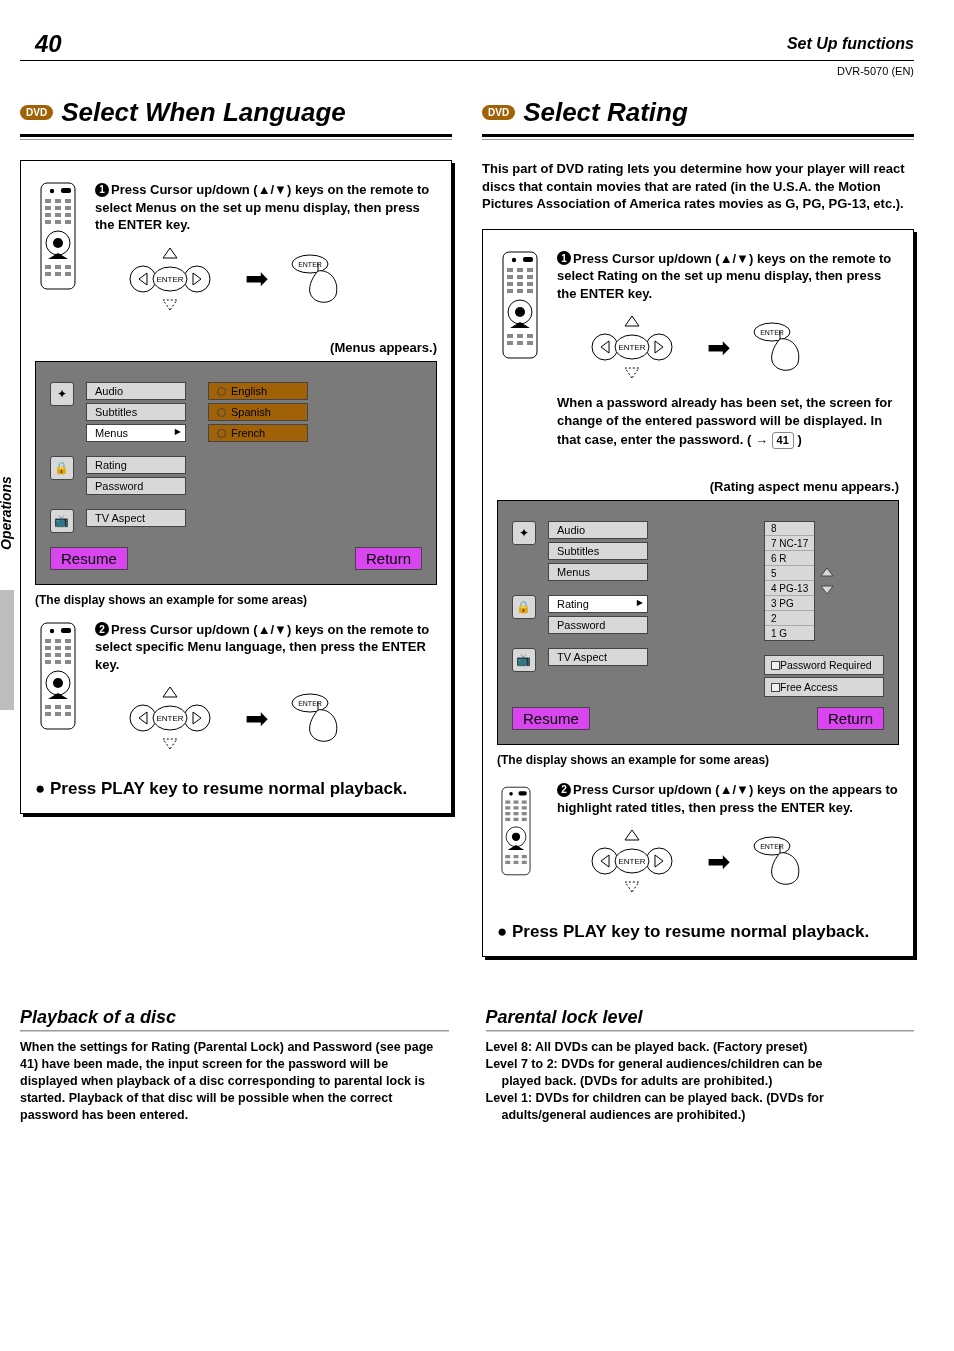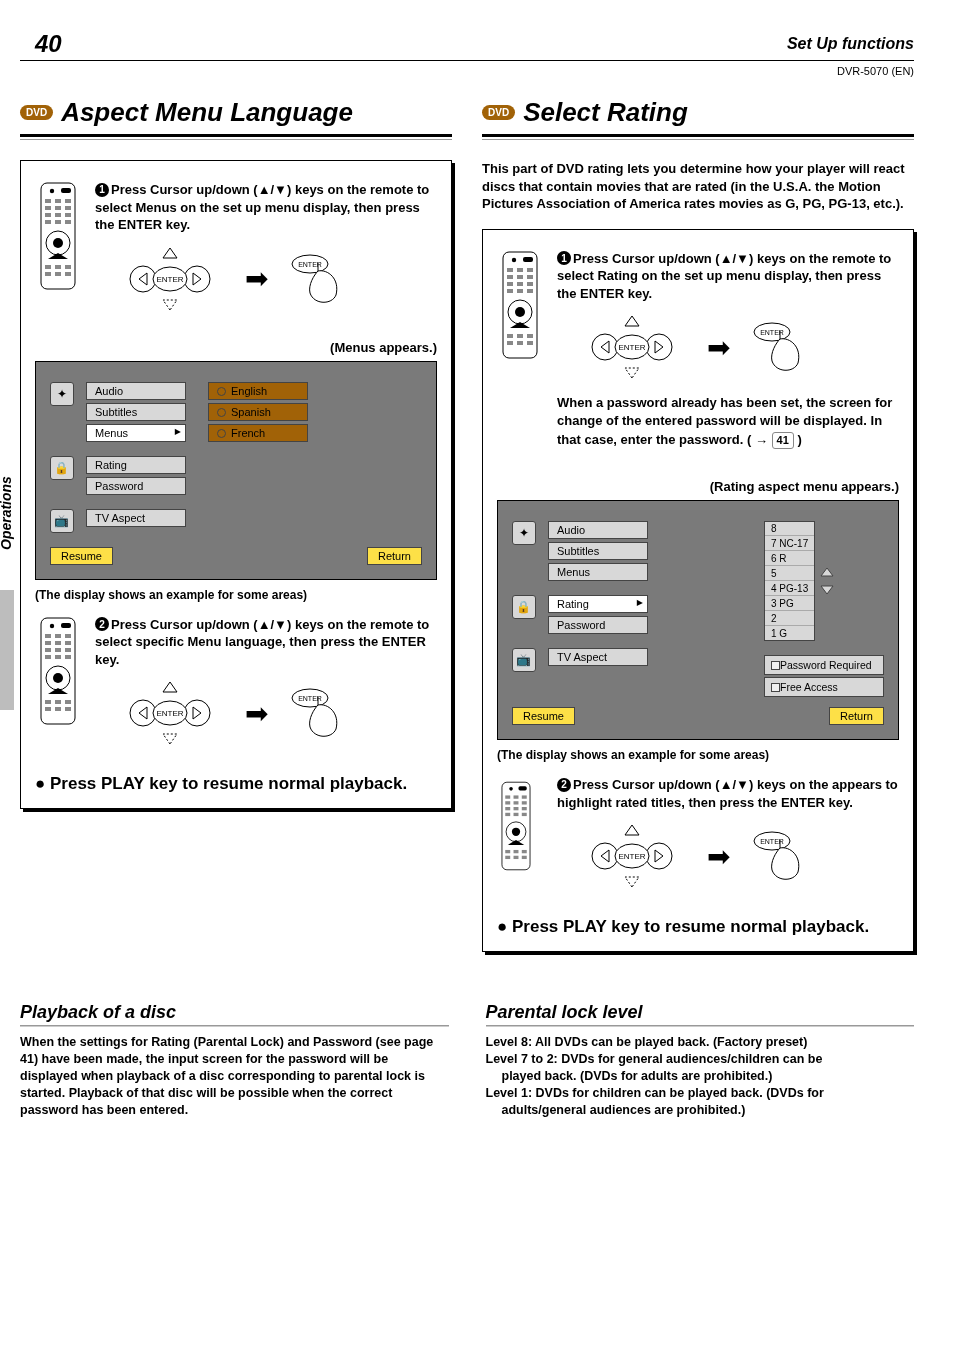--- a/index.html
+++ b/index.html
@@ -33,21 +33,21 @@
   .osd-icon { width: 24px; height: 24px; background: #d8d8d8; border: 1px solid #444; border-radius: 3px; display: flex; align-items: center; justify-content: center; font-size: 12px; flex-shrink: 0; }
   .osd-stack { display: flex; flex-direction: column; gap: 3px; }
   .osd-item { background: #d8d8d8; border: 1px solid #444; padding: 2px 8px; font-size: 11px; min-width: 100px; }
   .osd-item.selected { background: #fff; }
   .osd-item.tri { position: relative; }
   .osd-item.tri::after { content: "▶"; position: absolute; right: 4px; font-size: 8px; }
   .osd-options { display: flex; flex-direction: column; gap: 3px; margin-left: 10px; }
   .osd-opt { background: #a16207; border: 1px solid #444; padding: 2px 8px; font-size: 11px; min-width: 100px; }
   .osd-opt .radio { display: inline-block; width: 9px; height: 9px; border: 1px solid #444; border-radius: 50%; margin-right: 5px; vertical-align: -1px; }
   .osd-bottom { display: flex; justify-content: space-between; margin-top: 10px; }
-  .osd-btn { background: #fde047; border: 1px solid #444; padding: 2px 10px; font-size: 11px; }
+  .osd-btn { background: #d946ef; border: 1px solid #444; padding: 2px 10px; font-size: 15px; }
   .caption-small { font-weight: bold; font-size: 12px; margin-bottom: 14px; }
   .bullet-line { font-weight: bold; font-size: 17px; margin-top: 11px; }
   .sidebar-label { position: absolute; left: -2px; top: 550px; transform: rotate(-90deg); transform-origin: left top; font-style: italic; font-weight: bold; font-size: 14px; }
   .sidebar-tab { position: absolute; left: 0; top: 590px; width: 14px; height: 120px; background: #bdbdbd; }
   .lower-columns { display: flex; gap: 37px; margin-top: 30px; }
   .lower-col { flex: 1; }
   .sub-heading { font-style: italic; font-weight: bold; font-size: 18px; margin-bottom: 2px; }
   .sub-underline { height: 1px; background: #999; box-shadow: 0 1px 0 #ccc; margin-bottom: 8px; }
   .body-text { font-weight: bold; font-size: 12.5px; line-height: 1.35; }
   .level-line { font-weight: bold; font-size: 12.5px; line-height: 1.35; }
@@ -69,21 +69,21 @@
     <span class="page-num">40</span>
     <span class="section-name">Set Up functions</span>
   </div>
   <div class="model">DVR-5070 (EN)</div>
 
   <div class="columns">
 
     <div class="col">
       <div class="heading-row">
         <span class="dvd-chip">DVD</span>
-        <span class="heading">Aspect Menu Language</span>
+        <span class="heading">Select When Language</span>
       </div>
       <div class="underline-bar"></div>
       <div class="underline-bar2"></div>
 
       <div class="procedure-box">
 
         <div class="step">
           <div class="remote-mini">
             <svg class="remote-svg" viewBox="0 0 46 110">
               <rect x="6" y="2" width="34" height="106" rx="6" fill="#fff" stroke="#000"></rect>

